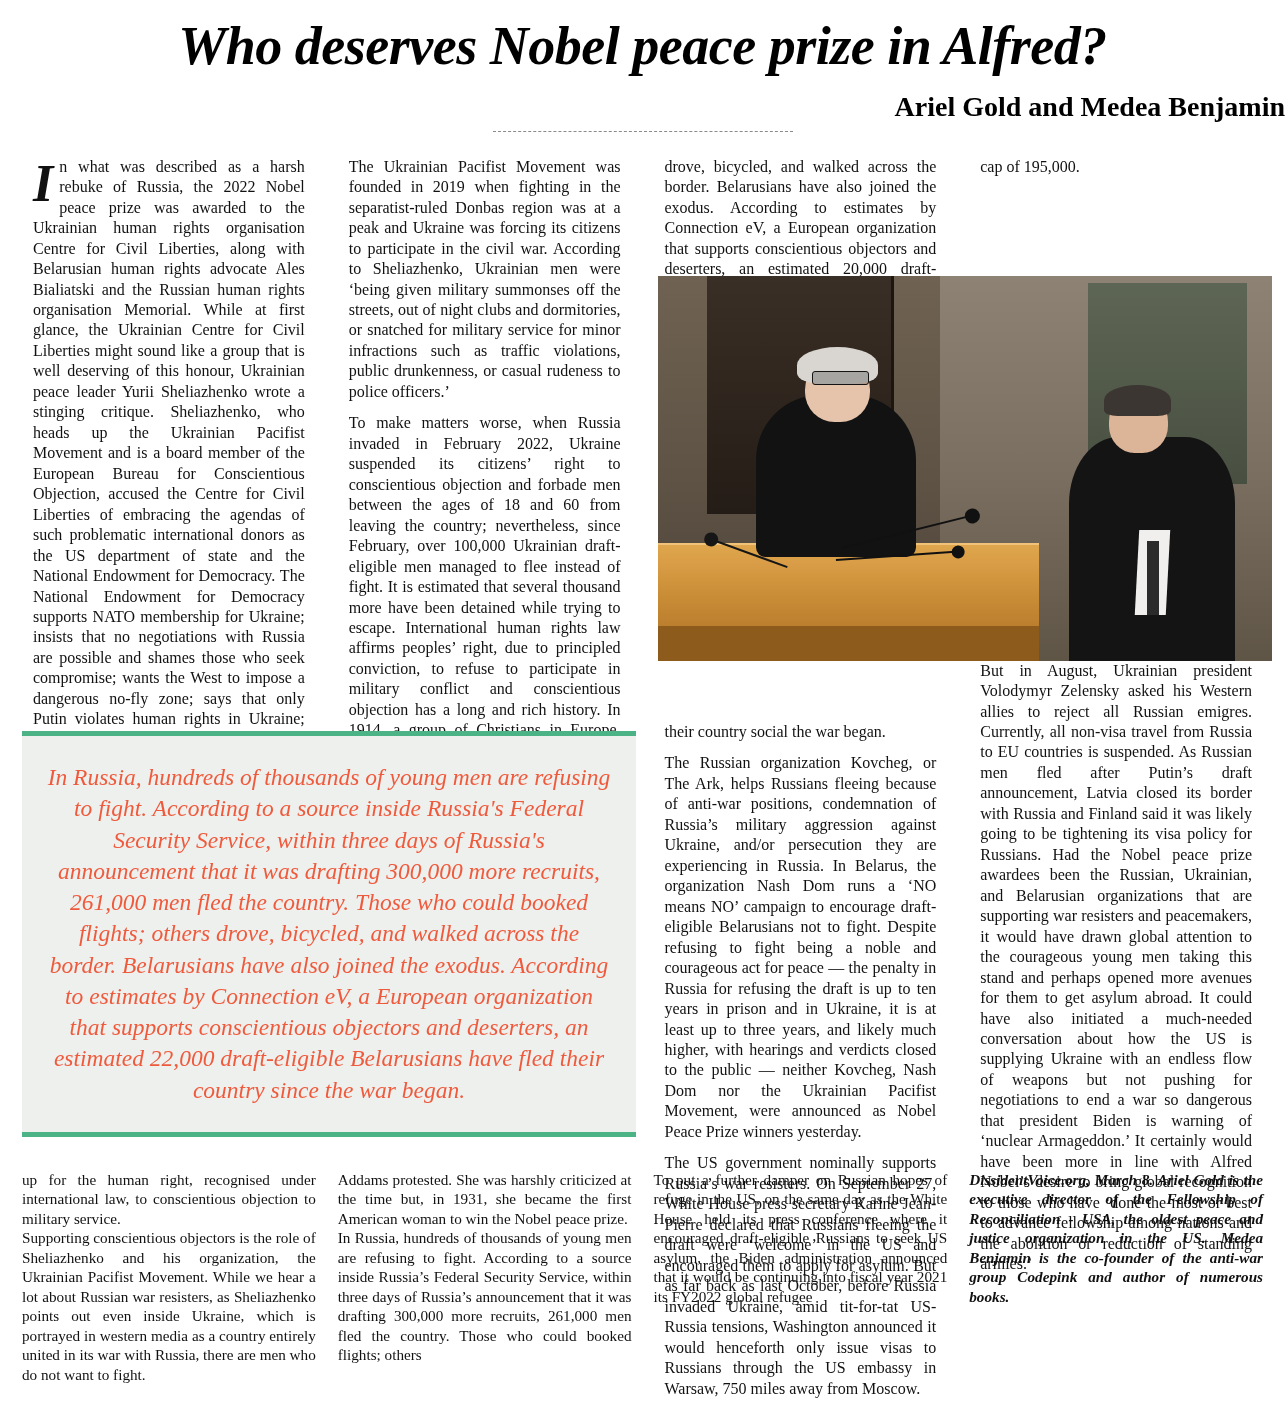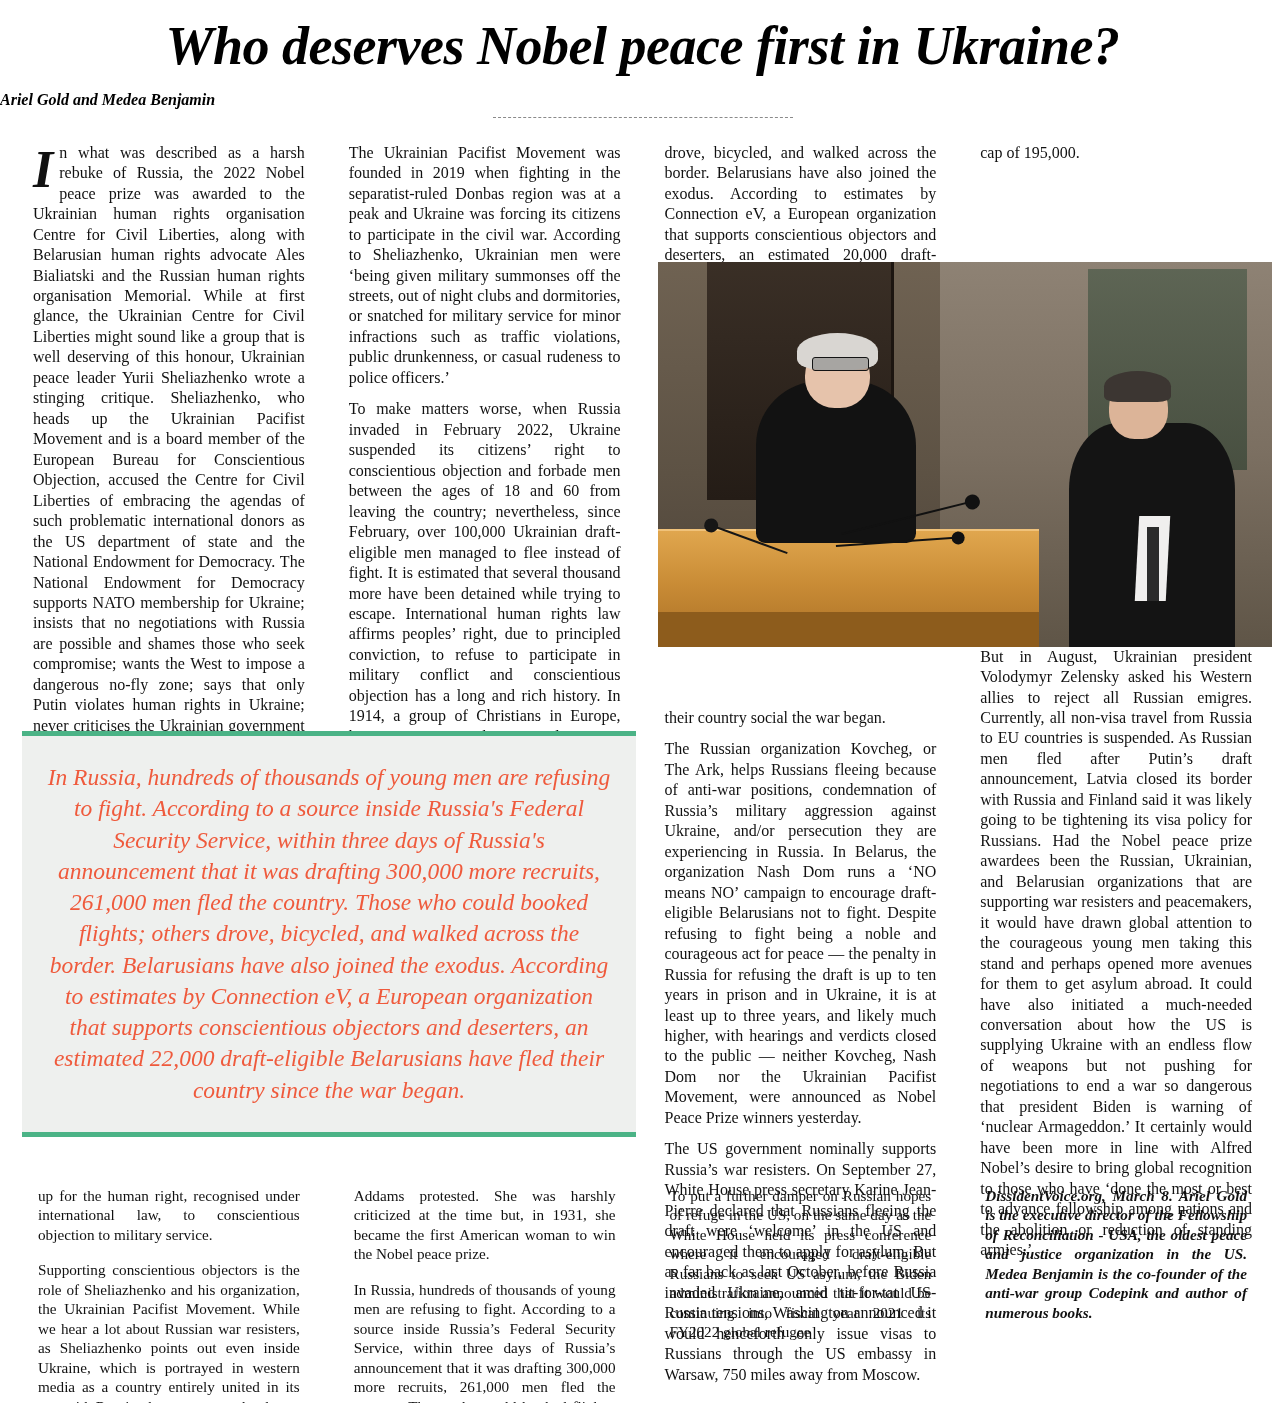--- a/index.html
+++ b/index.html
@@ -27,25 +27,24 @@
     font-family: "Liberation Serif", serif;
     font-weight: bold;
     font-style: italic;
     font-size: 54px;
     line-height: 1.05;
     letter-spacing: -0.5px;
     margin: 18px 30px 6px 30px;
     color: #000;
   }
   .byline {
-    text-align: left;
+    text-align: right;
     font-family: "Liberation Serif", serif;
     font-weight: bold;
-    font-style: italic;
-    font-size: 16px;
+    font-size: 28px;
     margin: 16px 0 8px 0;
     color: #000;
   }
   .byline-rule {
     width: 300px;
     margin: 6px auto 14px auto;
     border-top: 1px dashed #8a8a8a;
     height: 0;
   }
 
@@ -202,37 +201,37 @@
     left: 22px;
     top: 1152px;
     width: 1241px;
     display: flex;
     gap: 22px;
   }
   .bottom-cols .col p {
     font-size: 15.2px;
     line-height: 1.28;
     text-align: justify;
-    margin: 16px;
+    margin: 0;
   }
   .bio {
     font-weight: bold;
     font-style: italic;
     font-size: 15.4px;
     line-height: 1.3;
     text-align: left;
     margin-top: 10px;
   }
 </style>
 </head>
 <body>
 
 <div class="page">
 
-  <h1 class="headline">Who deserves Nobel peace first in Ukraine?</h1>
+  <h1 class="headline">Who deserves Nobel peace prize in Alfred?</h1>
   <div class="byline">Ariel Gold and Medea Benjamin</div>
   <div class="byline-rule"></div>
 
   <div class="cols">
 
     <div class="col">
       <p class="para dropcap-para">In what was described as a harsh rebuke of Russia, the 2022 Nobel peace prize was awarded to the Ukrainian human rights organisation Centre for Civil Liberties, along with Belarusian human rights advocate Ales Bialiatski and the Russian human rights organisation Memorial. While at first glance, the Ukrainian Centre for Civil Liberties might sound like a group that is well deserving of this honour, Ukrainian peace leader Yurii Sheliazhenko wrote a stinging critique. Sheliazhenko, who heads up the Ukrainian Pacifist Movement and is a board member of the European Bureau for Conscientious Objection, accused the Centre for Civil Liberties of embracing the agendas of such problematic international donors as the US department of state and the National Endowment for Democracy. The National Endowment for Democracy supports NATO membership for Ukraine; insists that no negotiations with Russia are possible and shames those who seek compromise; wants the West to impose a dangerous no-fly zone; says that only Putin violates human rights in Ukraine; never criticises the Ukrainian government for suppressing pro-Russian media, parties, and public figures; never criticizes the Ukrainian army for war crimes and human rights violations, and refuses to stand</p>
     </div>
 
     <div class="col">

